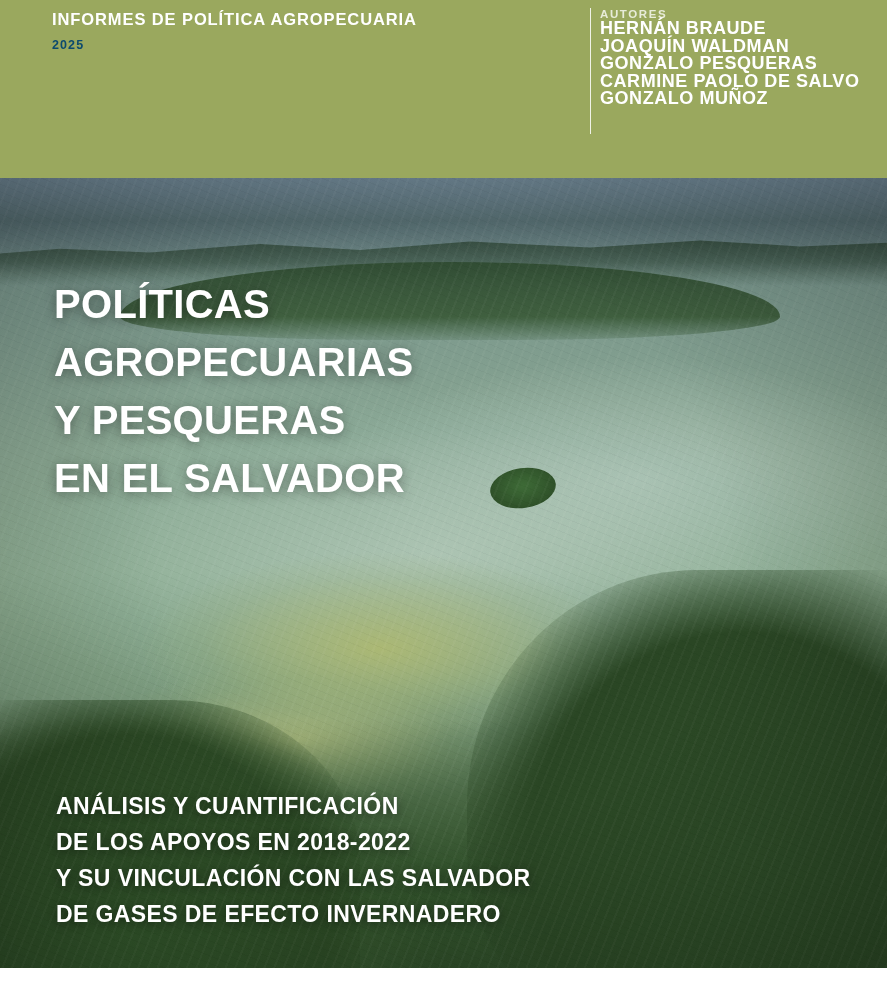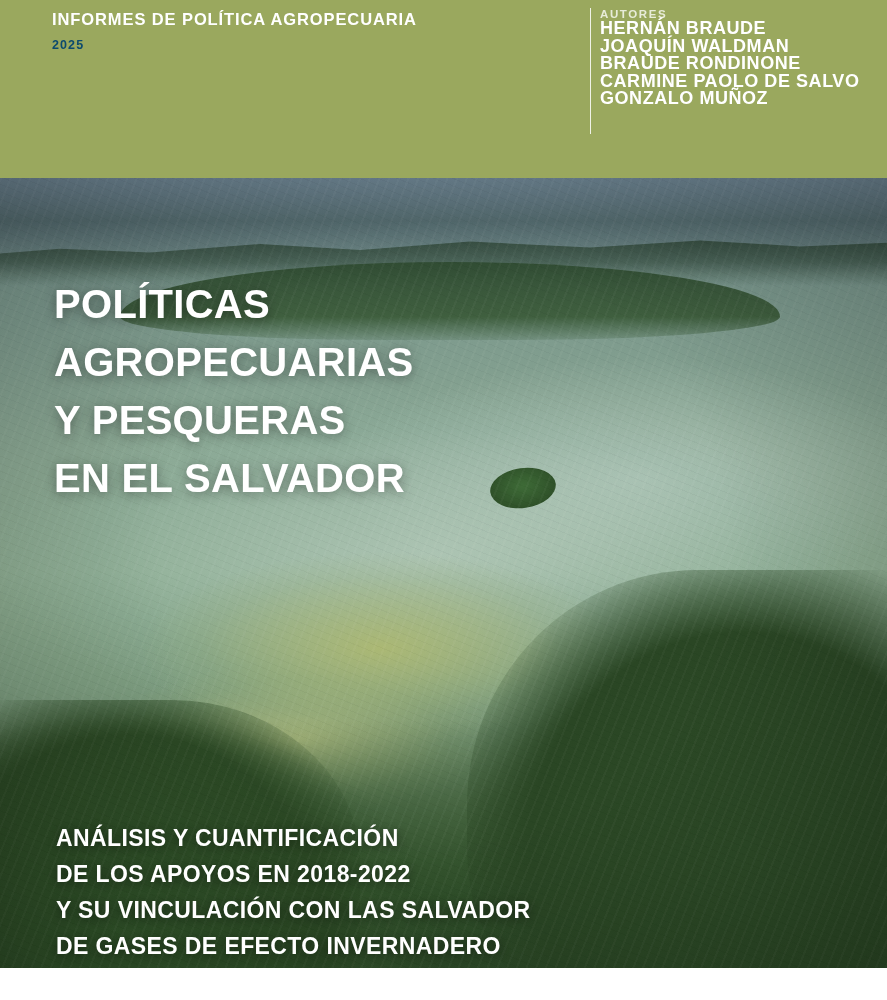--- a/index.html
+++ b/index.html
@@ -219,21 +219,20 @@
     position: absolute;
     left: 56px;
     top: 610px;
     width: 700px;
     color: #ffffff;
     font-size: 23px;
     font-weight: bold;
     line-height: 36px;
     letter-spacing: 0.4px;
     text-shadow: 0 2px 10px rgba(0,0,0,0.45);
-    margin-top: 32px;
   }
   .cover-subtitle .line {
     display: block;
     white-space: nowrap;
   }
 </style>
 </head>
 <body>
 
 <div class="page">
@@ -245,21 +244,21 @@
       <div class="series-year">2025</div>
     </div>
 
     <div class="author-rule"></div>
 
     <div class="header-right">
       <div class="authors-label">AUTORES</div>
       <ul class="authors-list">
         <li>HERNÁN BRAUDE</li>
         <li>JOAQUÍN WALDMAN</li>
-        <li>BRAUDE RONDINONE</li>
+        <li>GONZALO PESQUERAS</li>
         <li>CARMINE PAOLO DE SALVO</li>
         <li>GONZALO MUÑOZ</li>
       </ul>
     </div>
   </div>
 
   <div class="cover">
     <div class="photo">
       <div class="ridge"></div>
       <div class="ridge2"></div>

